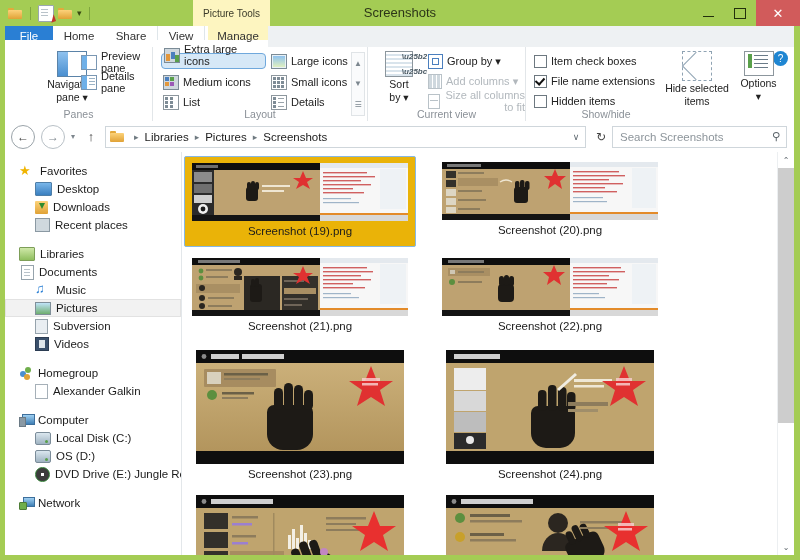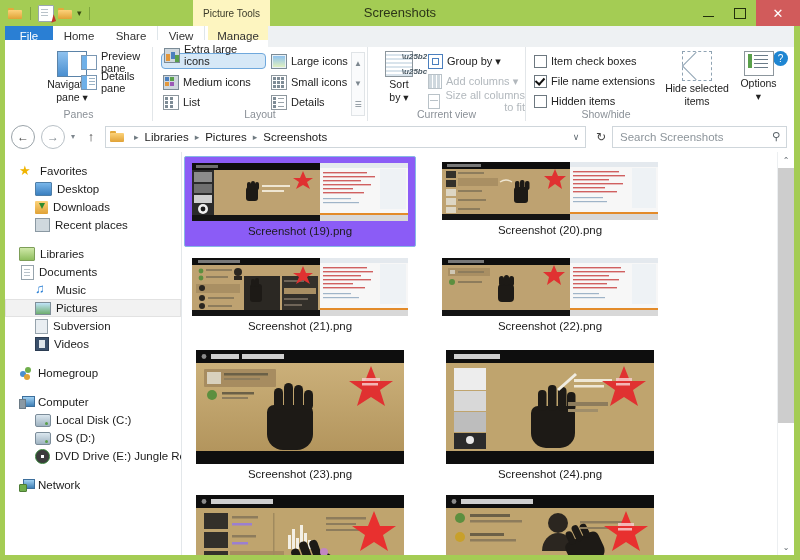--- a/index.html
+++ b/index.html
@@ -131,21 +131,21 @@
   .i-hdd:after{content:"";position:absolute;right:2px;bottom:1px;width:3px;height:3px;border-radius:50%;background:#5aa04b;}
   .i-dvd{width:13px;height:13px;border-radius:50%;background:radial-gradient(circle,#fff 0 18%,#3c3c3c 19% 100%);border:1px solid #2e7d32;}
   .i-net{width:14px;height:12px;position:relative;}
   .i-net:before{content:"";position:absolute;left:4px;top:0;width:10px;height:8px;background:linear-gradient(#9fd0f2,#3f7fb5);border:1px solid #3d6f9c;}
   .i-net:after{content:"";position:absolute;left:0;top:5px;width:6px;height:6px;background:#6fae4b;border:1px solid #4e7d36;border-radius:1px;}
 
   
   .files{position:absolute;left:182px;top:152px;right:22px;bottom:5px;background:#fff;overflow:hidden;}
   .grid{position:relative;width:100%;}
   .tile{position:absolute;display:flex;flex-direction:column;align-items:center;box-sizing:border-box;}
-  .tile.sel{background:#8b5cf6;border:1px solid #86b8e4;border-radius:2px;}
+  .tile.sel{background:#eab308;border:1px solid #86b8e4;border-radius:2px;}
   .thumbwrap{display:flex;align-items:flex-end;justify-content:center;}
   .filelabel{font-size:11.5px;color:#1b1b1b;margin-top:4px;text-align:center;white-space:nowrap;}
 
   
   .vscroll{position:absolute;right:6px;top:152px;width:16px;bottom:5px;background:#fff;border-left:1px solid #eceff1;}
   .vs-arrow{position:absolute;left:0;width:16px;height:16px;display:flex;align-items:center;justify-content:center;color:#5d666c;font-size:8px;}
   .vs-arrow.up{top:0;}
   .vs-arrow.dn{bottom:0;}
   .vs-thumb{position:absolute;left:0;width:16px;background:#cdcdcd;}
   .vs-track{position:absolute;left:0;right:0;top:16px;bottom:16px;background:#fff;}
@@ -386,20 +386,24 @@
     </div>
     <div class="navitem" style="padding-left:30px;">
       <span class="nico i-video"></span>
       <span class="lbl">Videos</span>
     </div>
     <div class="navspacer"></div>
 
     <div class="navitem" style="padding-left:14px;">
       <span class="nico i-home"></span>
       <span class="lbl">Homegroup</span>
+    </div>
+    <div class="navitem" style="padding-left:30px;">
+      <span class="nico i-user"></span>
+      <span class="lbl">Alexander Galkin</span>
     </div>
     <div class="navspacer"></div>
 
     <div class="navitem" style="padding-left:14px;">
       <span class="nico i-comp"></span>
       <span class="lbl">Computer</span>
     </div>
     <div class="navitem" style="padding-left:30px;">
       <span class="nico i-hdd"></span>
       <span class="lbl">Local Disk (C:)</span>

